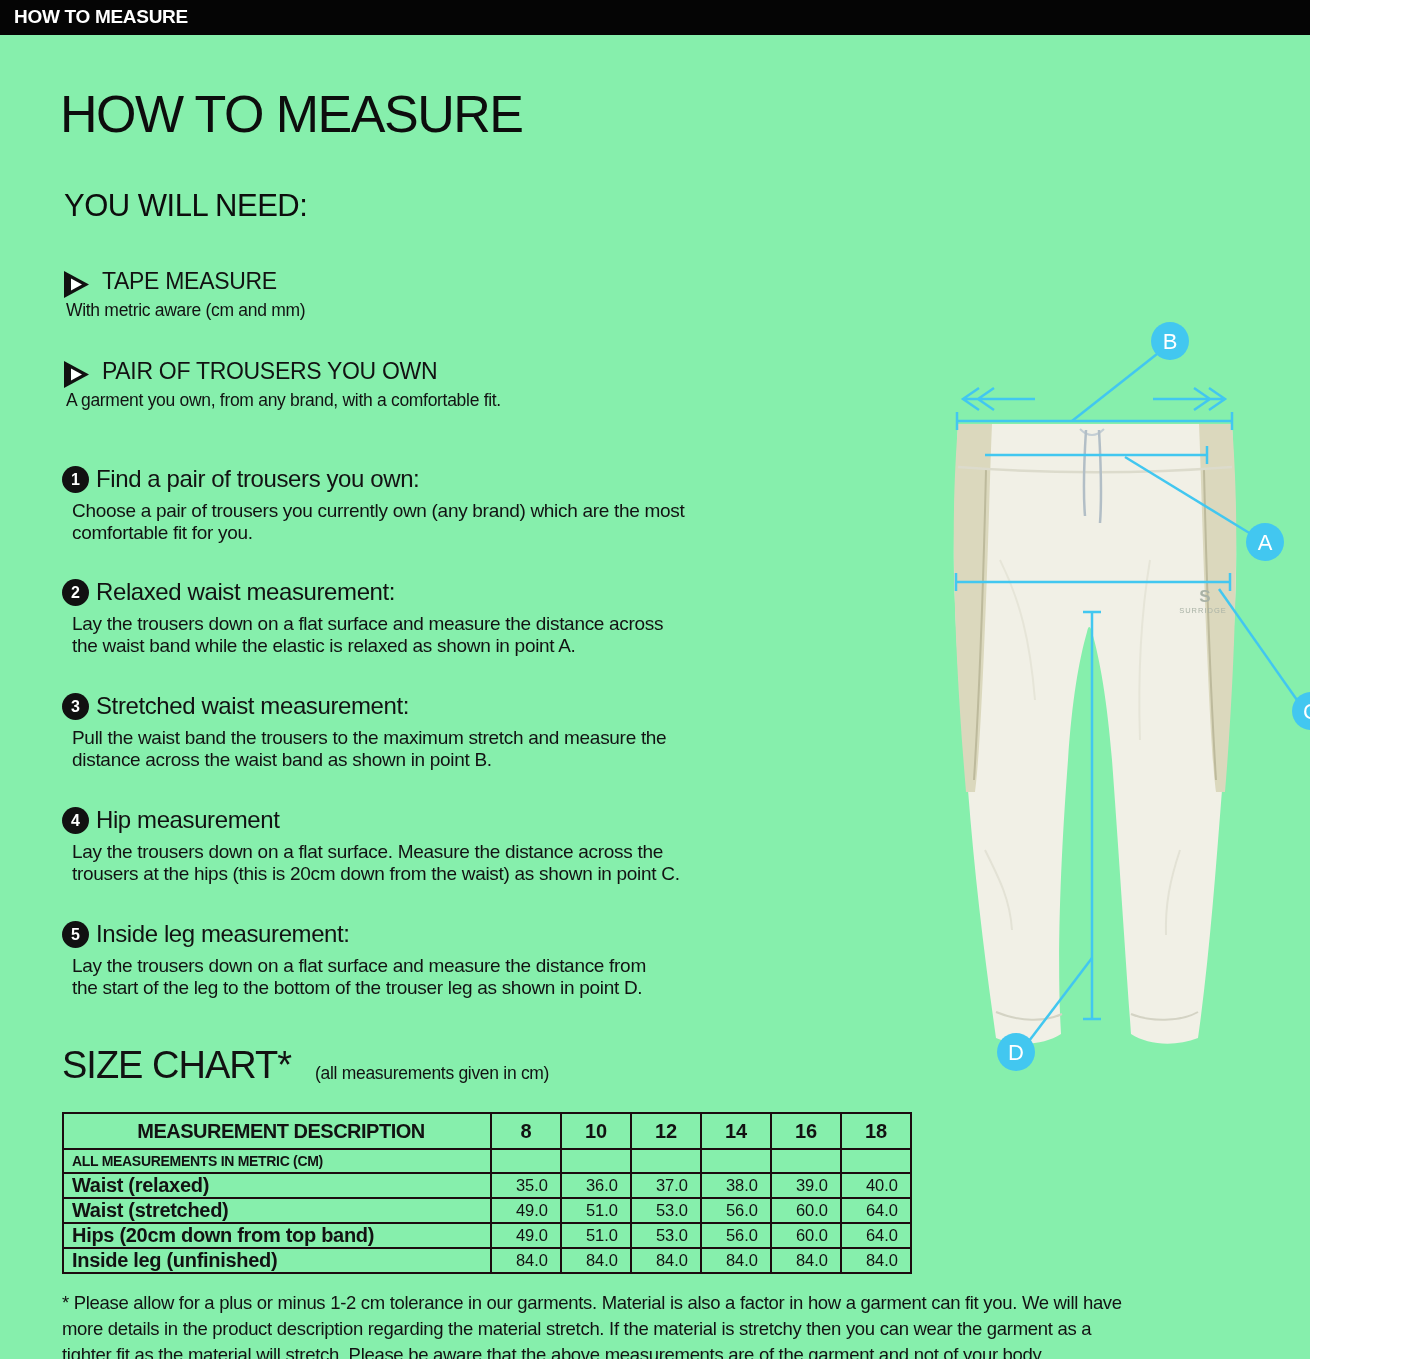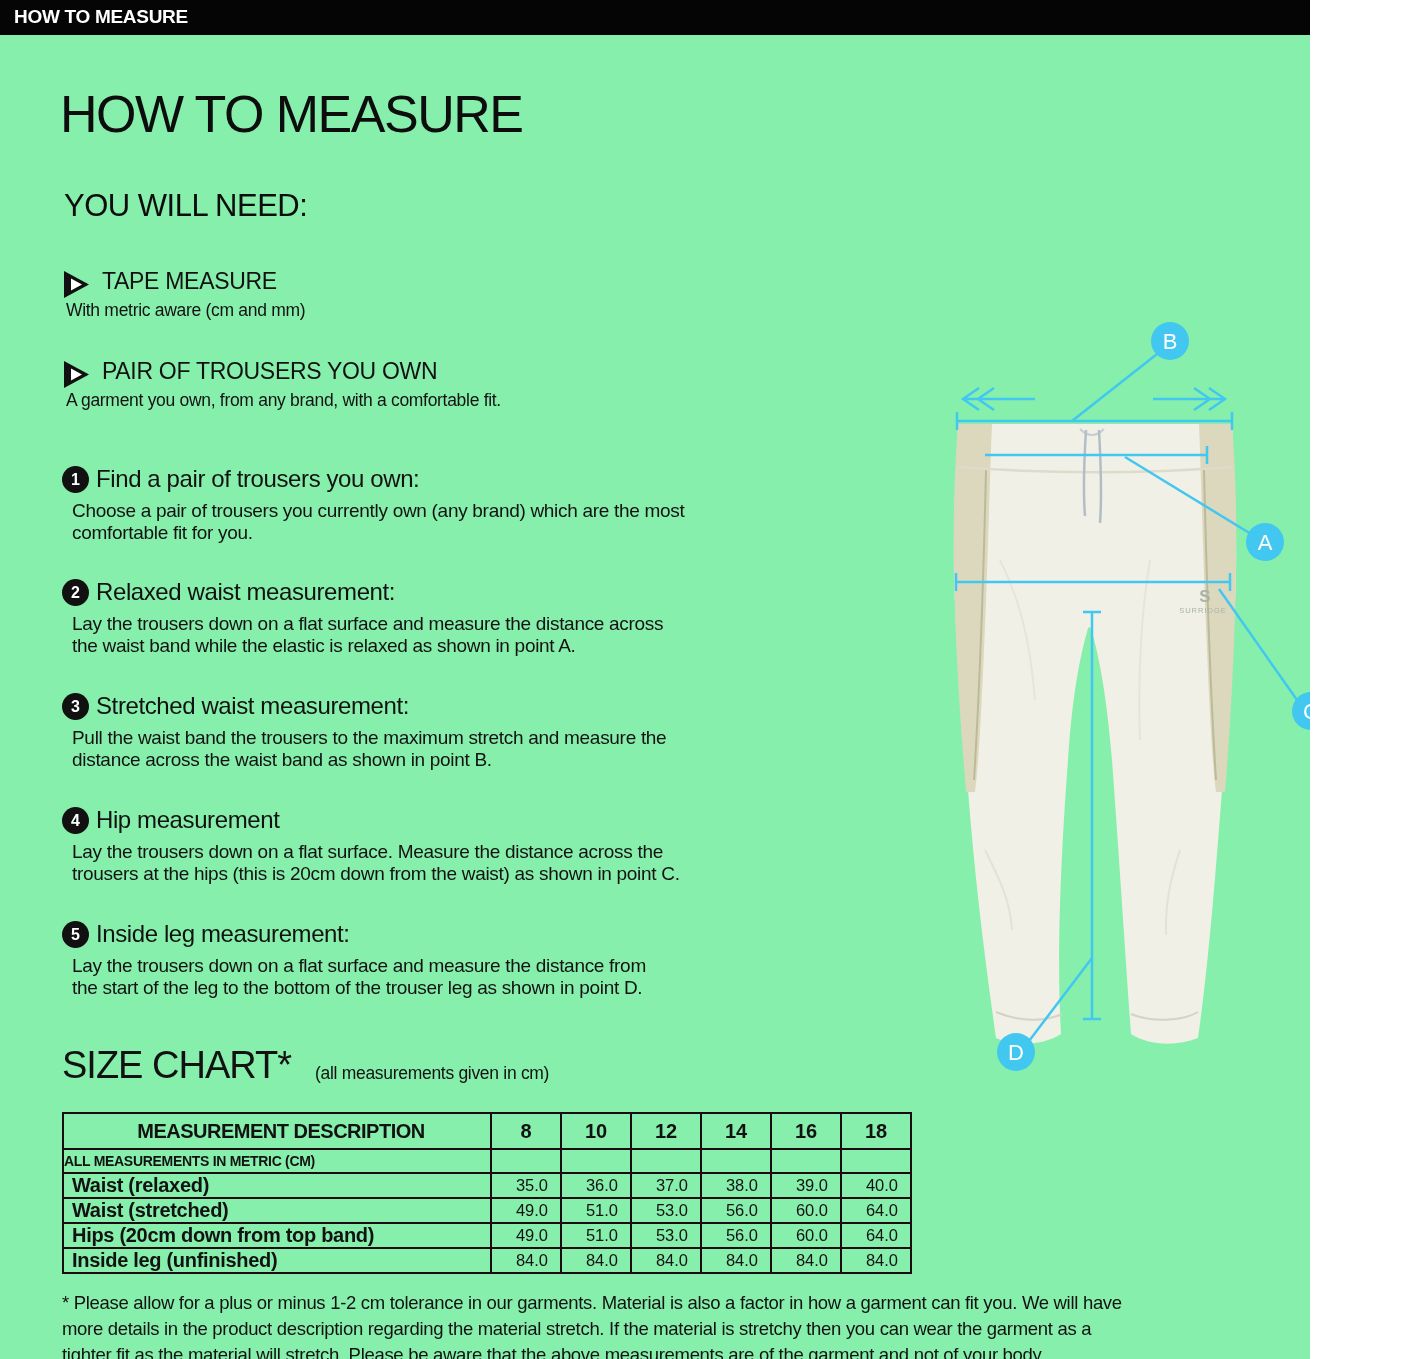--- a/index.html
+++ b/index.html
@@ -44,21 +44,21 @@
   .step-title { position:absolute; left:34px; top:-1px; font-size:24px; letter-spacing:-0.4px; white-space:nowrap; }
   .step-body { position:absolute; left:0; top:34px; font-size:19px; line-height:22px; letter-spacing:-0.3px; white-space:pre-line;margin-left:10px; }
 
   
   .h3 { position:absolute; left:62px; top:1044px; font-size:38px; letter-spacing:-1px; font-weight:400; }
   .h3-sub { position:absolute; left:315px; top:1063px; font-size:17.5px; letter-spacing:-0.3px; }
   table.size { position:absolute; left:62px; top:1112px; border-collapse:collapse; table-layout:fixed; }
   table.size td, table.size th { border:2px solid #1c0b10; overflow:hidden; }
   th.desc-h { width:428px; height:36px; text-align:center; padding-left:8px; font-size:20px; letter-spacing:-0.5px; }
   th.size-h { width:70px; font-size:20px; text-align:center; }
-  td.note-r { height:24px; font-weight:bold; font-size:14px; letter-spacing:-0.3px; }
+  td.note-r { height:24px; font-weight:bold; font-size:14px; letter-spacing:-0.3px; padding-left:8px; }
   td.lbl { height:23px; font-weight:bold; font-size:20px; letter-spacing:-0.3px; padding-left:8px; }
   td.val { font-size:16.5px; text-align:right; padding-right:12px; }
 
   
   .footnote {
     position:absolute; left:62px; top:1290px; width:1360px; font-size:18.5px; line-height:26px;
     letter-spacing:-0.3px; white-space:pre-line;
   }
 
   

